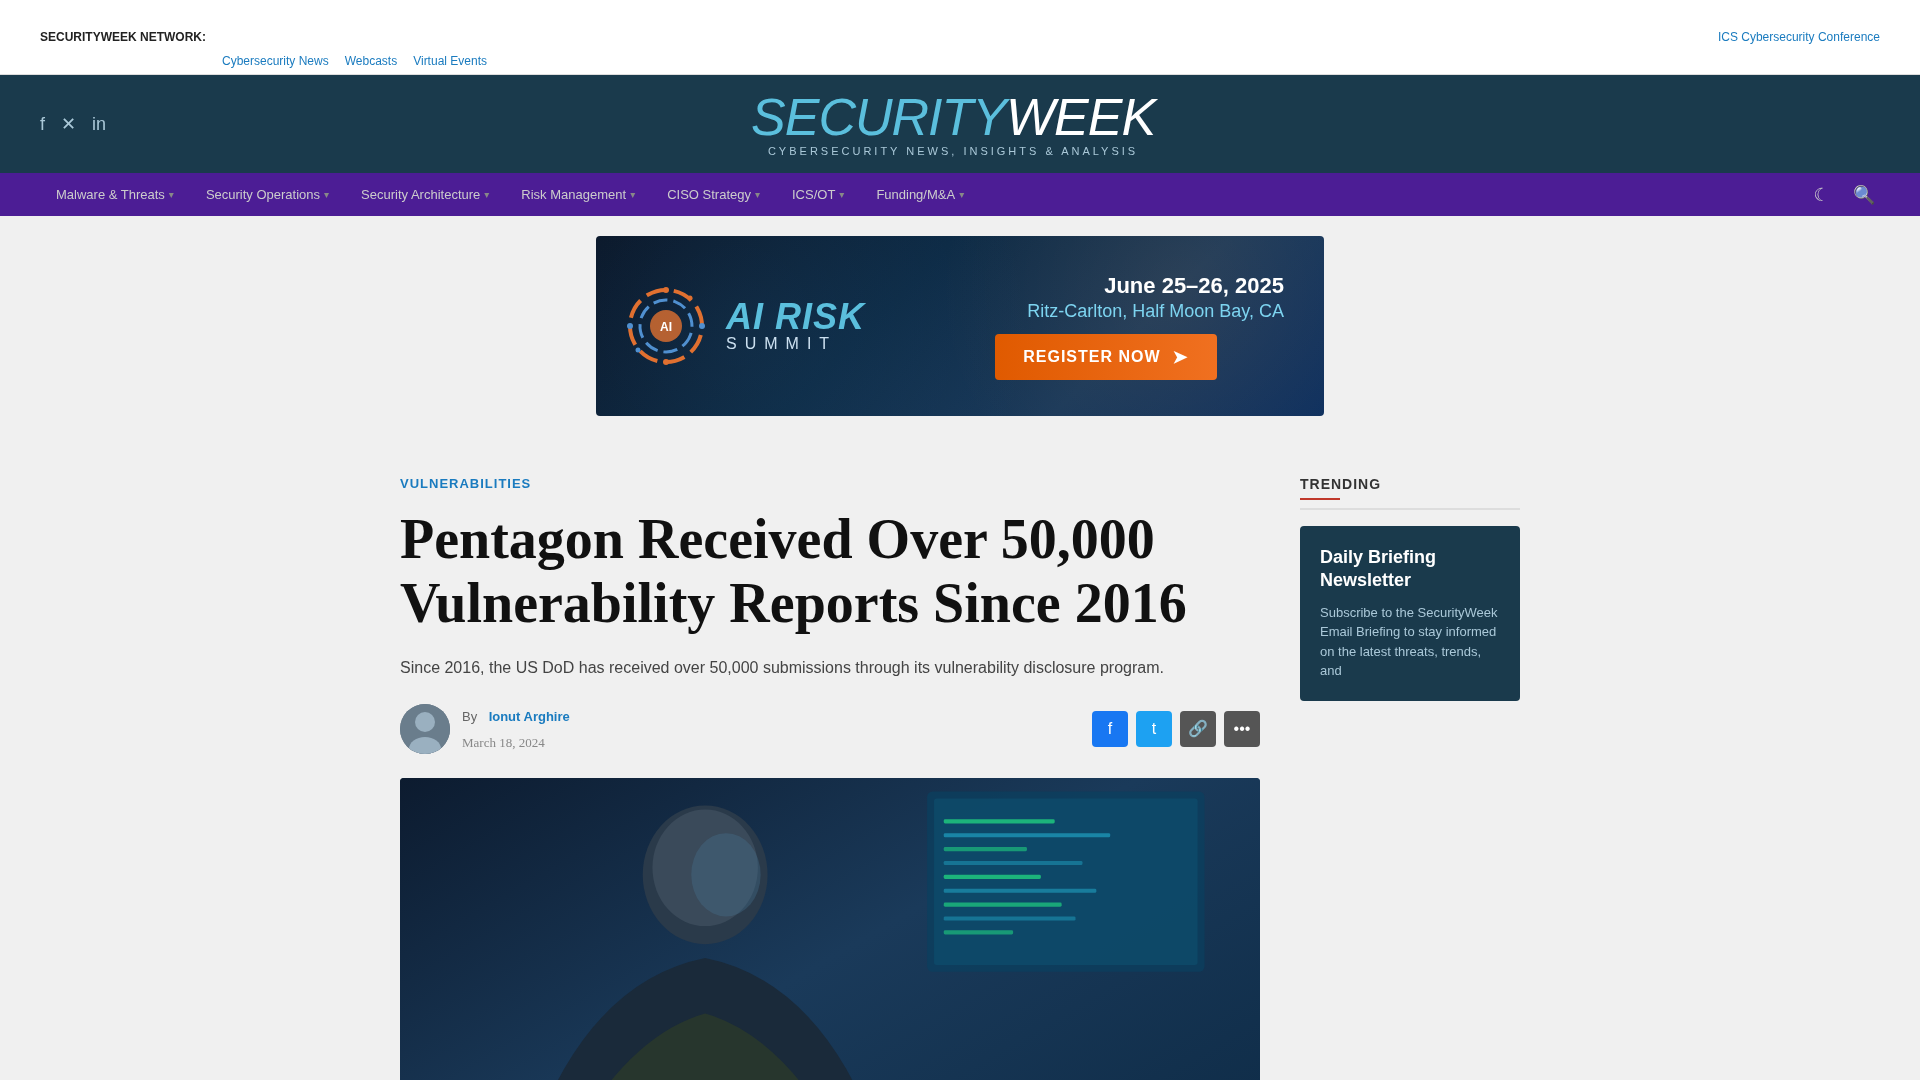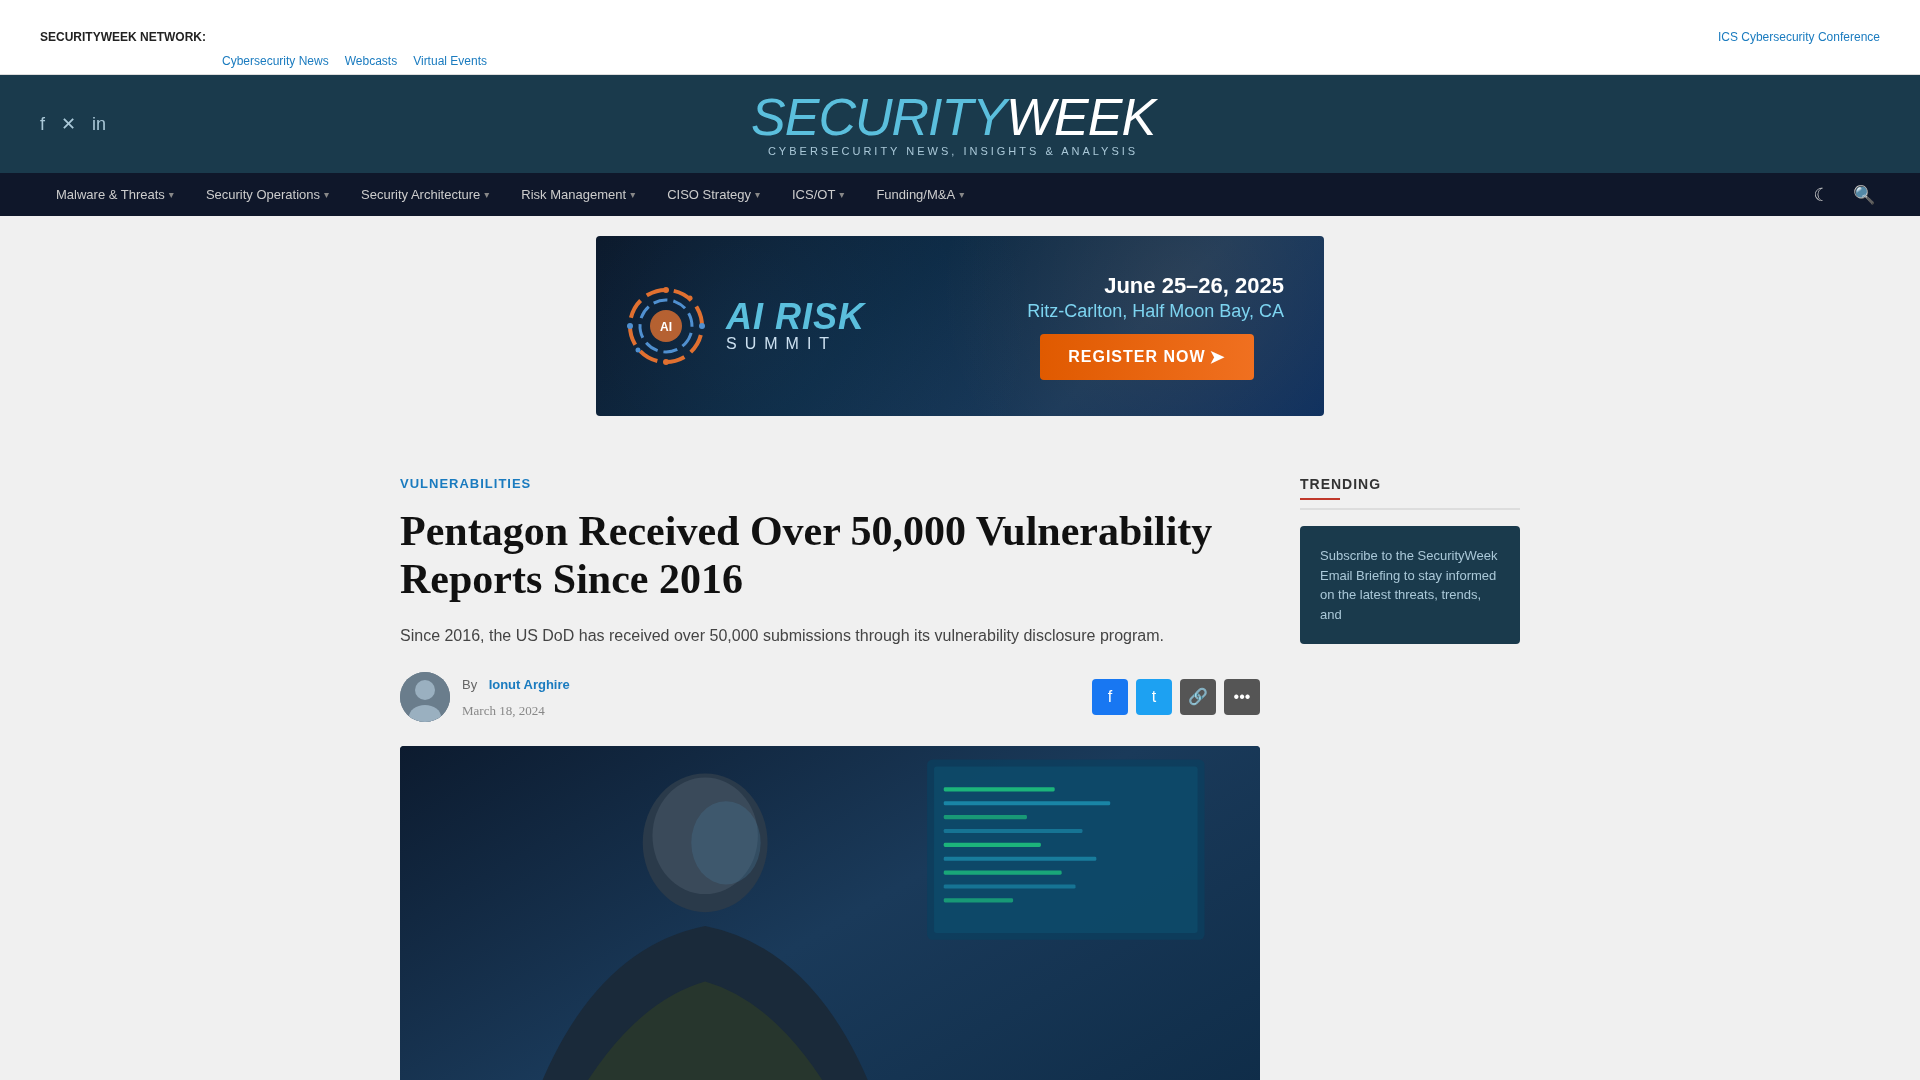--- a/index.html
+++ b/index.html
@@ -42,21 +42,21 @@
       color: #fff;
       letter-spacing: -1px;
       line-height: 1;
       font-style: italic;
     }
     .logo-accent { font-size: 11px; color: #aac8d8; letter-spacing: 3px; text-align: center; margin-top: 2px; }
     .header-right { width: 80px; }
 
     
     .nav-bar {
-      background: #0f172a;
+      background: #4c1d95;
       padding: 0 40px;
       display: flex;
       align-items: center;
       justify-content: space-between;
     }
     .nav-links { display: flex; align-items: center; }
     .nav-item {
       color: #ccc;
       font-size: 13px;
       font-weight: 500;
@@ -131,22 +131,21 @@
       color: #fff;
       font-size: 16px;
       font-weight: 700;
       padding: 12px 28px;
       border-radius: 4px;
       border: none;
       cursor: pointer;
       letter-spacing: 1px;
       display: flex;
       align-items: center;
-      gap: 4px;
-      margin-left: 45px;
+      gap: 12px;
     }
     .register-btn .arrow { font-size: 18px; }
 
     
     .article-container {
       max-width: 1200px;
       margin: 0 auto;
       padding: 40px 40px 40px;
       display: flex;
       gap: 40px;
@@ -155,21 +154,21 @@
     .article-sidebar { width: 220px; flex-shrink: 0; }
 
     .category-label {
       font-size: 13px;
       font-weight: 700;
       color: #1a7bbf;
       letter-spacing: 1px;
       margin-bottom: 16px;
     }
     .article-title {
-      font-size: 42px;
+      font-size: 56px;
       font-weight: 900;
       color: #111;
       line-height: 1.15;
       margin-bottom: 20px;
       font-family: Georgia, serif;
     }
     .article-summary {
       font-size: 16px;
       color: #444;
       margin-bottom: 24px;
@@ -460,16 +459,17 @@
   </div>
 
   <div class="article-sidebar">
     <div class="trending-label">
       <div>
         <span>TRENDING</span>
         <span class="trending-underline"></span>
       </div>
     </div>
     <div class="newsletter-card">
+      <div class="newsletter-title">Daily Briefing Newsletter</div>
       <div class="newsletter-text">Subscribe to the SecurityWeek Email Briefing to stay informed on the latest threats, trends, and</div>
     </div>
   </div>
 </div>
 
 </body></html>

